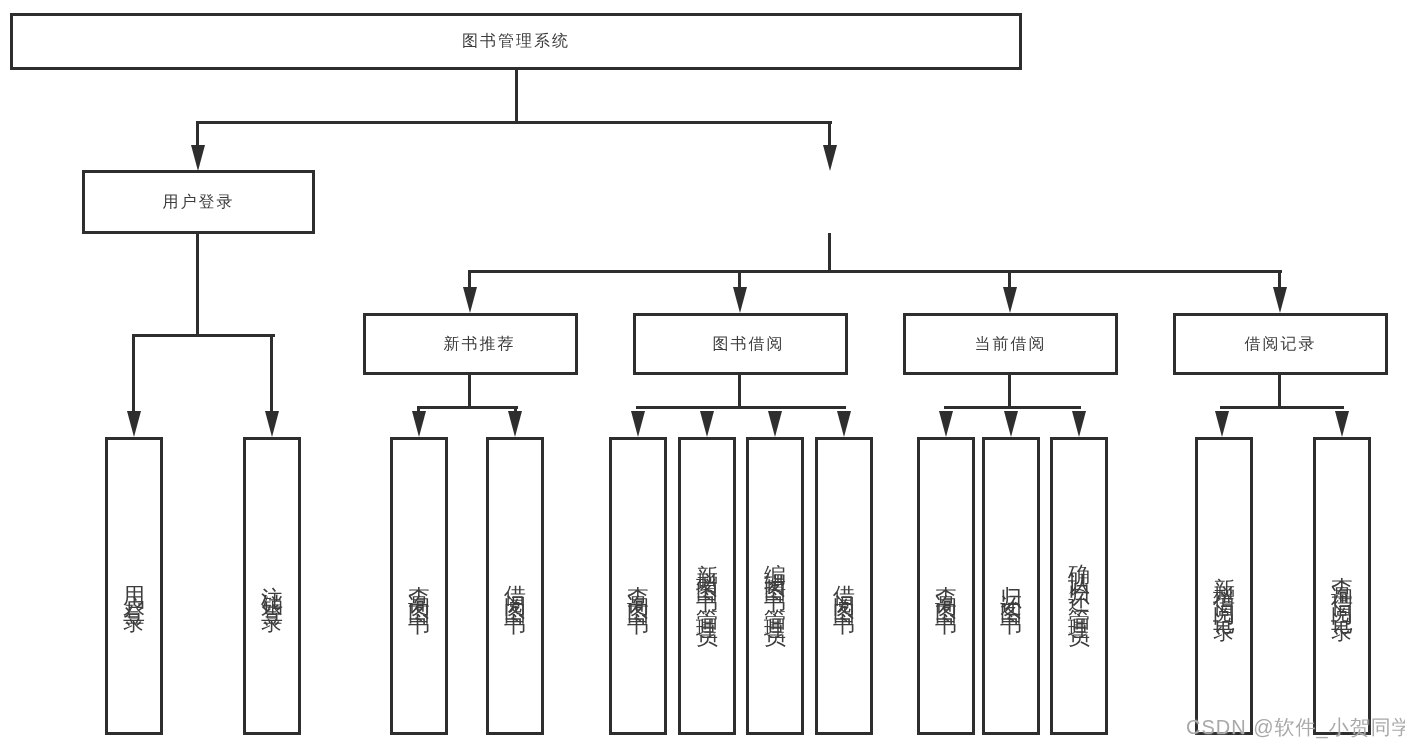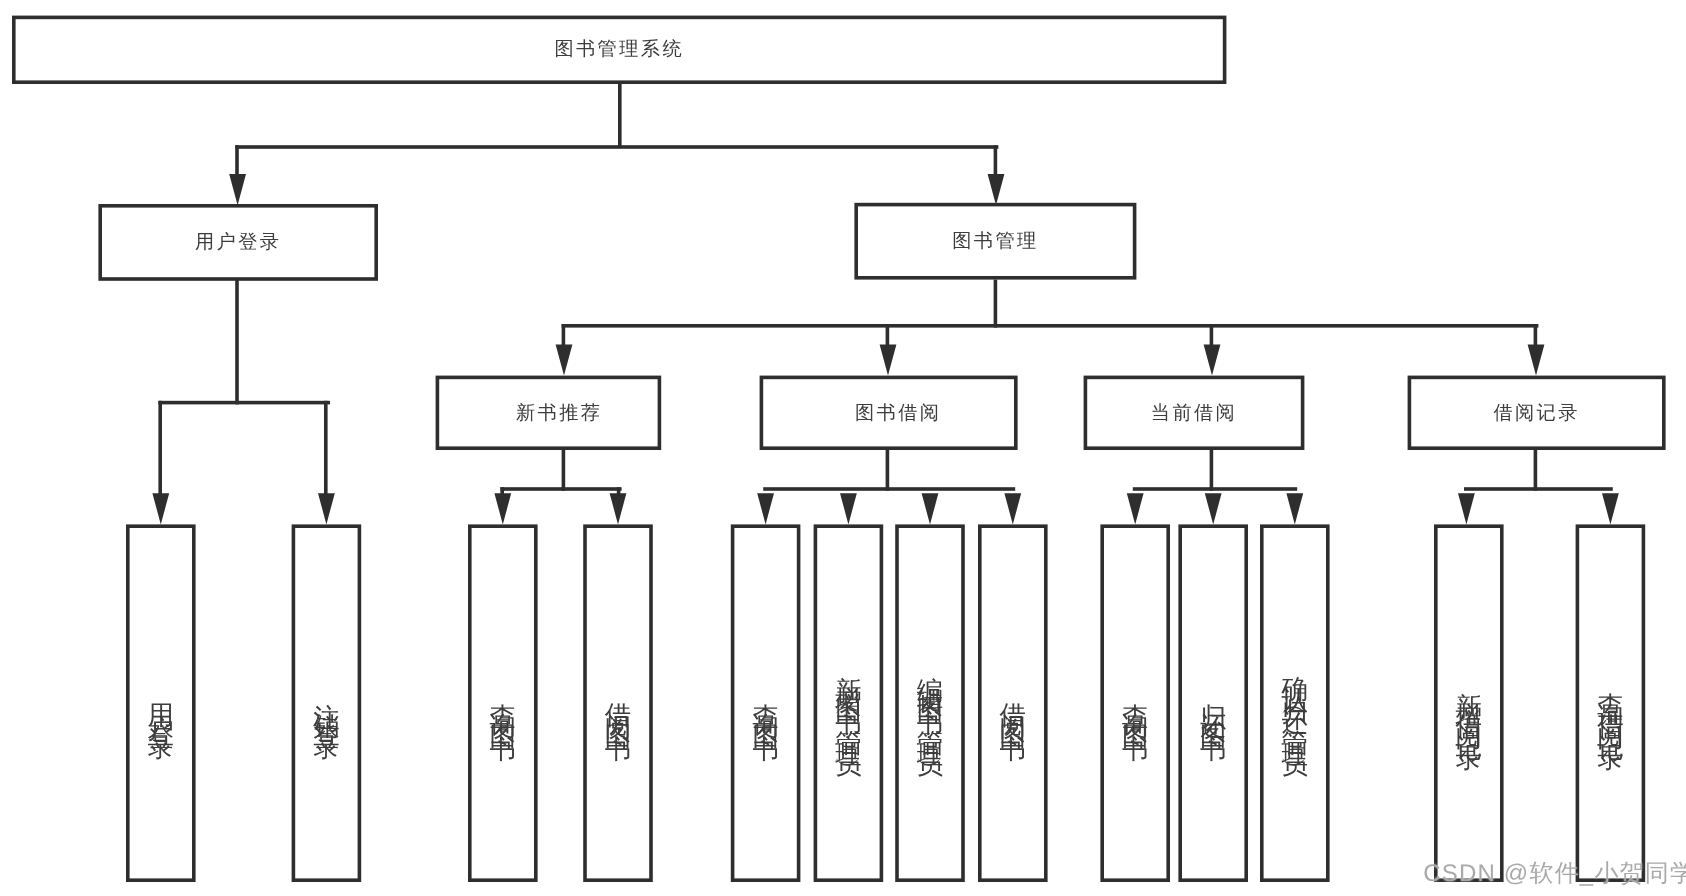--- a/index.html
+++ b/index.html
@@ -52,49 +52,46 @@
   <div class="ln" style="left:515px;top:69px;width:3px;height:54px;"></div>
   <div class="ln" style="left:196px;top:121px;width:636px;height:3px;"></div>
   <div class="ln" style="left:196px;top:121px;width:3px;height:26px;"></div>
   <div class="ln" style="left:828px;top:121px;width:3px;height:26px;"></div>
   <div class="arrow" style="left:191px;top:145px;"></div>
   <div class="arrow" style="left:823px;top:145px;"></div>
 
   <div class="hbox" style="left:82px;top:170px;width:233px;height:64px;">
     <span>用户登录</span>
   </div>
-  <div class="hbox" style="left:712px;top:169px;width:235px;height:64px;">
-    <span>图书管理</span>
-  </div>
 
   <div class="ln" style="left:196px;top:233px;width:3px;height:104px;"></div>
   <div class="ln" style="left:132px;top:334px;width:143px;height:3px;"></div>
   <div class="ln" style="left:132px;top:334px;width:3px;height:78px;"></div>
   <div class="ln" style="left:270px;top:334px;width:3px;height:78px;"></div>
   <div class="arrow" style="left:127px;top:411px;"></div>
   <div class="arrow" style="left:265px;top:411px;"></div>
 
   <div class="ln" style="left:828px;top:233px;width:3px;height:40px;"></div>
   <div class="ln" style="left:468px;top:270px;width:814px;height:3px;"></div>
   <div class="ln" style="left:468px;top:270px;width:3px;height:18px;"></div>
   <div class="ln" style="left:738px;top:270px;width:3px;height:18px;"></div>
   <div class="ln" style="left:1008px;top:270px;width:3px;height:18px;"></div>
   <div class="ln" style="left:1278px;top:270px;width:3px;height:18px;"></div>
   <div class="arrow" style="left:463px;top:287px;"></div>
   <div class="arrow" style="left:733px;top:287px;"></div>
   <div class="arrow" style="left:1003px;top:287px;"></div>
   <div class="arrow" style="left:1273px;top:287px;"></div>
 
-  <div class="hbox" style="left:363px;top:313px;width:188px;height:62px;padding-left:18px;">
+  <div class="hbox" style="left:363px;top:313px;width:215px;height:62px;padding-left:18px;">
     <span>新书推荐</span>
   </div>
   <div class="hbox" style="left:633px;top:313px;width:215px;height:62px;padding-left:16px;">
     <span>图书借阅</span>
   </div>
-  <div class="hbox" style="left:903px;top:313px;width:184px;height:62px;align-items:center;">
+  <div class="hbox" style="left:903px;top:313px;width:215px;height:62px;align-items:center;">
     <span>当前借阅</span>
   </div>
   <div class="hbox" style="left:1173px;top:313px;width:215px;height:62px;">
     <span>借阅记录</span>
   </div>
 
   <div class="ln" style="left:468px;top:375px;width:3px;height:34px;"></div>
   <div class="ln" style="left:417px;top:406px;width:101px;height:3px;"></div>
   <div class="ln" style="left:417px;top:406px;width:3px;height:8px;"></div>
   <div class="ln" style="left:514px;top:406px;width:3px;height:8px;"></div>

